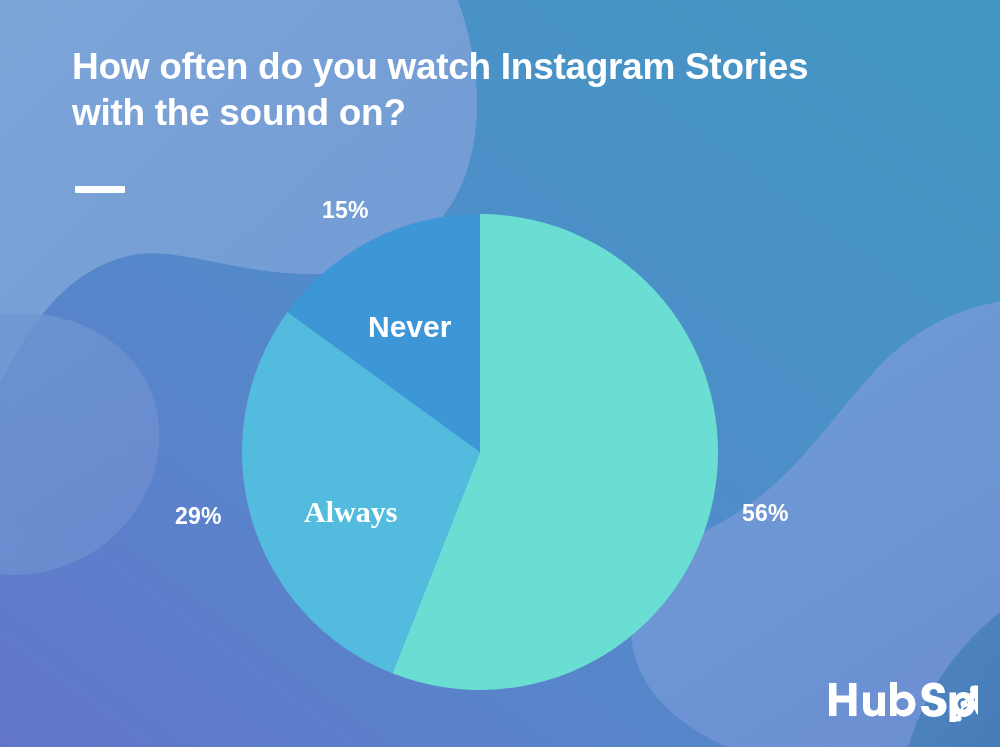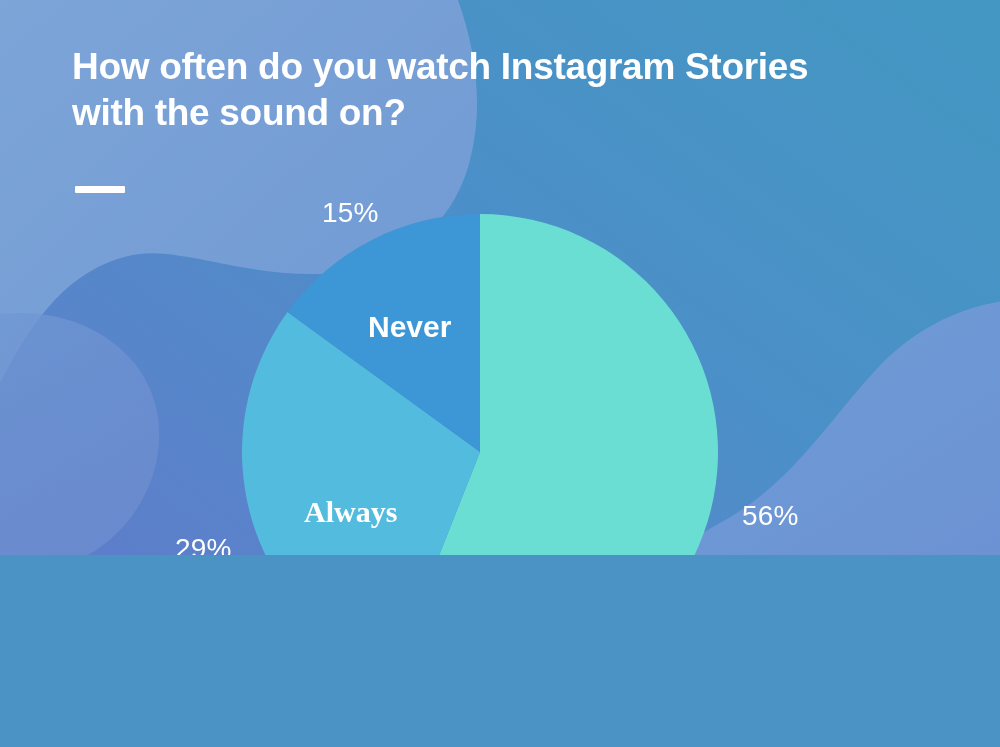--- a/index.html
+++ b/index.html
@@ -1,21 +1,21 @@
 <!DOCTYPE html>
 <html><head>
 <meta charset="utf-8">
 <style>
   html,body{margin:0;padding:0;}
   body{
     width:1000px;height:747px;overflow:hidden;
     font-family:"Liberation Sans", sans-serif;
     background:#4a93c4;
   }
-  #stage{position:relative;width:1000px;height:555px;overflow:hidden;}
+  #stage{position:relative;width:1000px;height:747px;overflow:hidden;}
   #bg-svg{position:absolute;left:0;top:0;width:1000px;height:747px;display:block;}
 
   
   #title-block{
     position:absolute;left:72px;top:44px;width:890px;
   }
   #page-title{
     margin:0;color:#ffffff;font-weight:bold;
     font-size:37px;line-height:46px;letter-spacing:-0.3px;
     white-space:pre-line;
@@ -31,25 +31,25 @@
 
   .slice-label{
     position:absolute;color:#ffffff;font-weight:bold;font-size:30px;
     white-space:nowrap;
   }
   #label-never{left:368px;top:310px;}
   #label-always{left:304px;top:495px;font-family:Liberation Serif, serif;}
   #label-sometimes{left:526px;top:442px;}
 
   .pct-label{
-    position:absolute;color:#ffffff;font-weight:normal;font-size:28px;
+    position:absolute;color:#ffffff;font-weight:bold;font-size:23px;
     white-space:nowrap;letter-spacing:0.2px;
   }
   #pct-never{left:322px;top:197px;}
-  #pct-always{left:175px;top:533px;}
+  #pct-always{left:175px;top:503px;}
   #pct-sometimes{left:742px;top:500px;}
 
   
   #hubspot-logo{
     position:absolute;left:828px;top:676px;
     display:flex;align-items:flex-end;
   }
   #hubspot-logo svg{display:block;}
 </style>
 </head>

